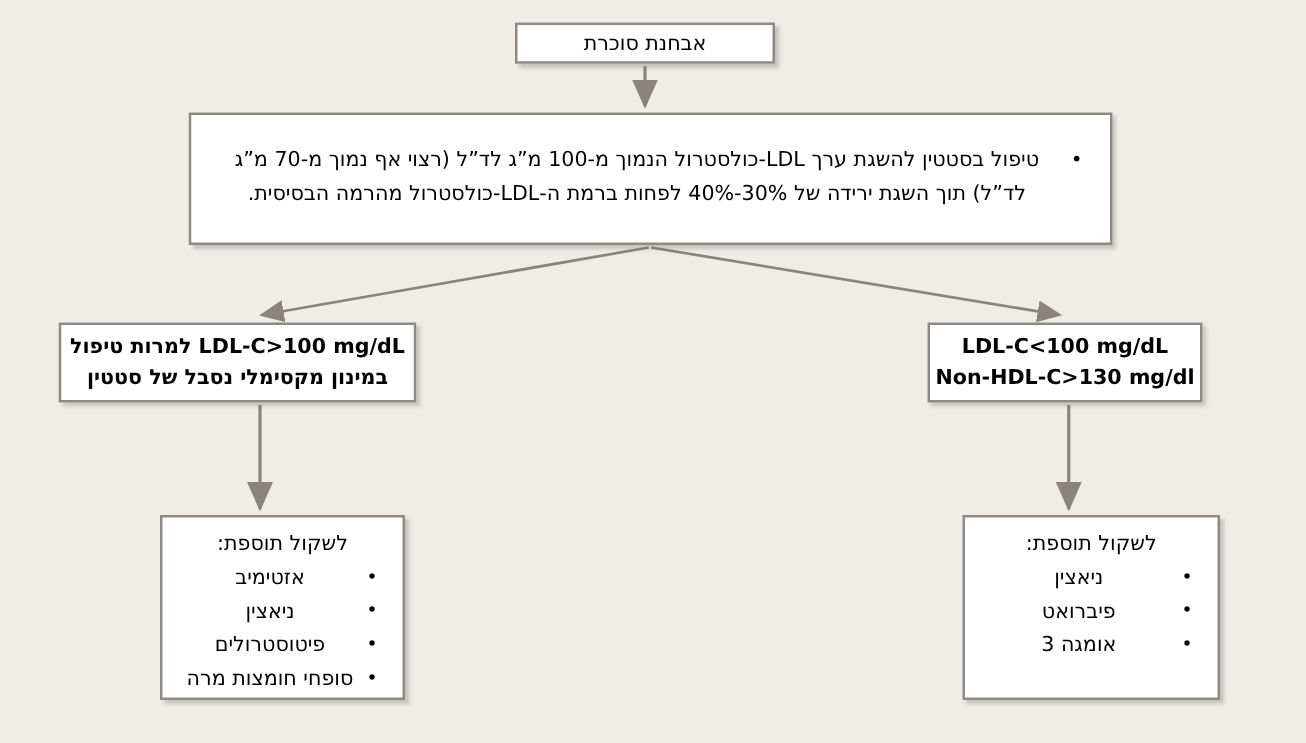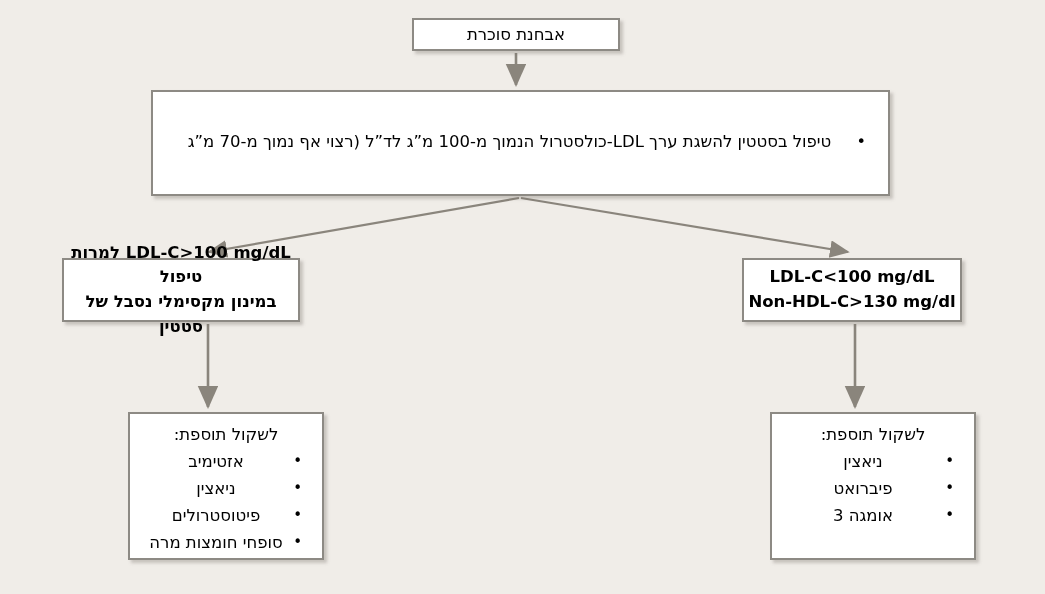--- a/index.html
+++ b/index.html
@@ -89,23 +89,23 @@
     font-size: 16px;
   }
   #node-lifestyle li.cont::before { content: ""; }
 
   
   .cond {
     font-size: 16.5px;
     font-weight: bold;
   }
   #node-cond-left {
-    left: 62px;
+    left: 47px;
     top: 258px;
-    width: 238px;
+    width: 286px;
     height: 64px;
   }
   #node-cond-right {
     left: 742px;
     top: 258px;
     width: 220px;
     height: 64px;
   }
   #node-cond-left .line,
   #node-cond-right .line {
@@ -180,20 +180,21 @@
     <line x1="855" y1="324" x2="855" y2="407" stroke="#8a857c" stroke-width="2.6" marker-end="url(#ah)"></line>
   </svg>
 
   <div class="node" id="node-diagnosis">
     <span class="line">אבחנת סוכרת</span>
   </div>
 
   <div class="node" id="node-lifestyle">
     <ul>
       <li>טיפול בסטטין להשגת ערך LDL-כולסטרול הנמוך מ-100 מ”ג לד”ל (רצוי אף נמוך מ-70 מ”ג</li>
+      <li class="cont">לד”ל) תוך השגת ירידה של 30%-40% לפחות ברמת ה-LDL-כולסטרול מהרמה הבסיסית.</li>
     </ul>
   </div>
 
   <div class="node cond" id="node-cond-left">
     <span class="line">LDL-C&gt;100 mg/dL למרות טיפול</span>
     <span class="line">במינון מקסימלי נסבל של סטטין</span>
   </div>
 
   <div class="node cond" id="node-cond-right">
     <span class="line ltr">LDL-C&lt;100 mg/dL</span>

